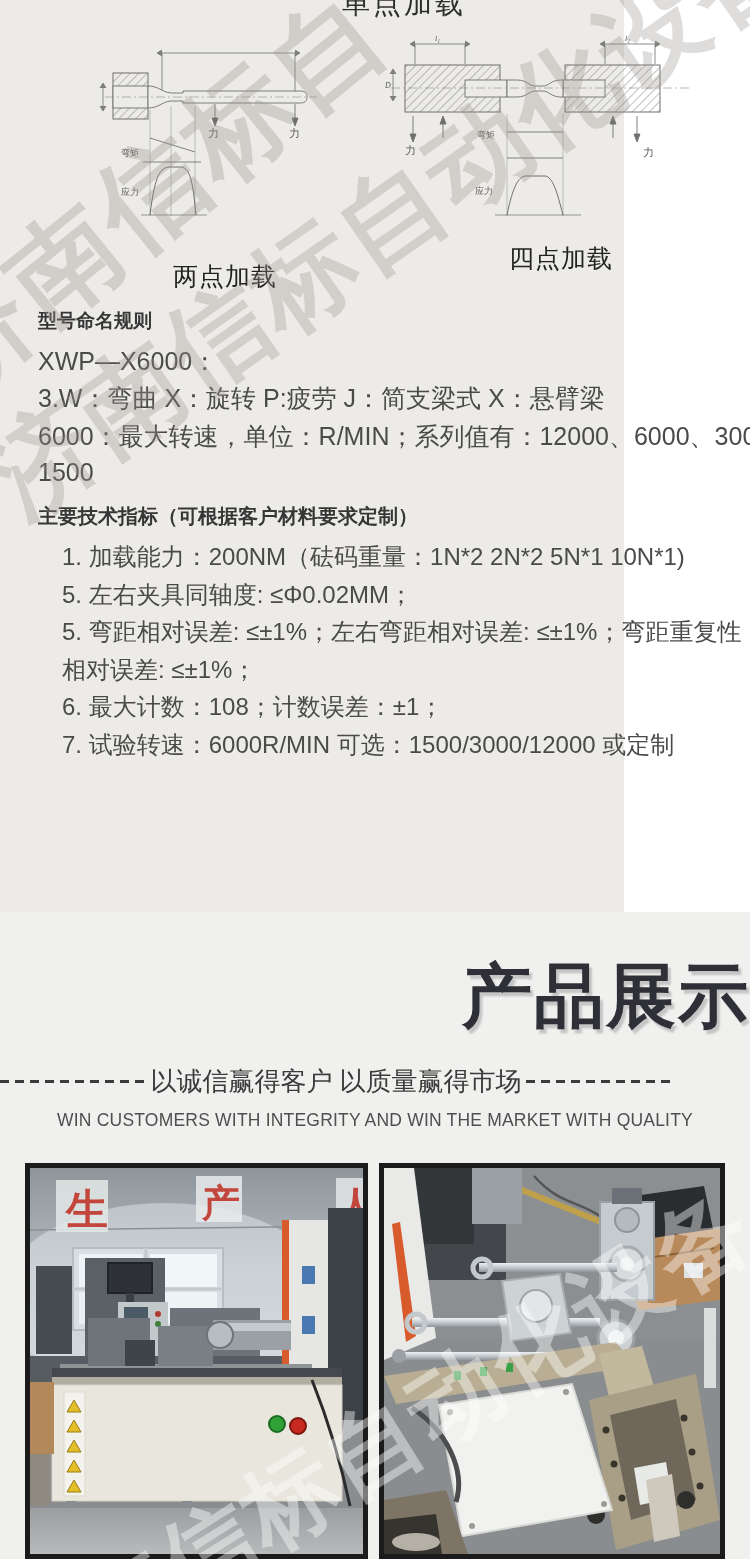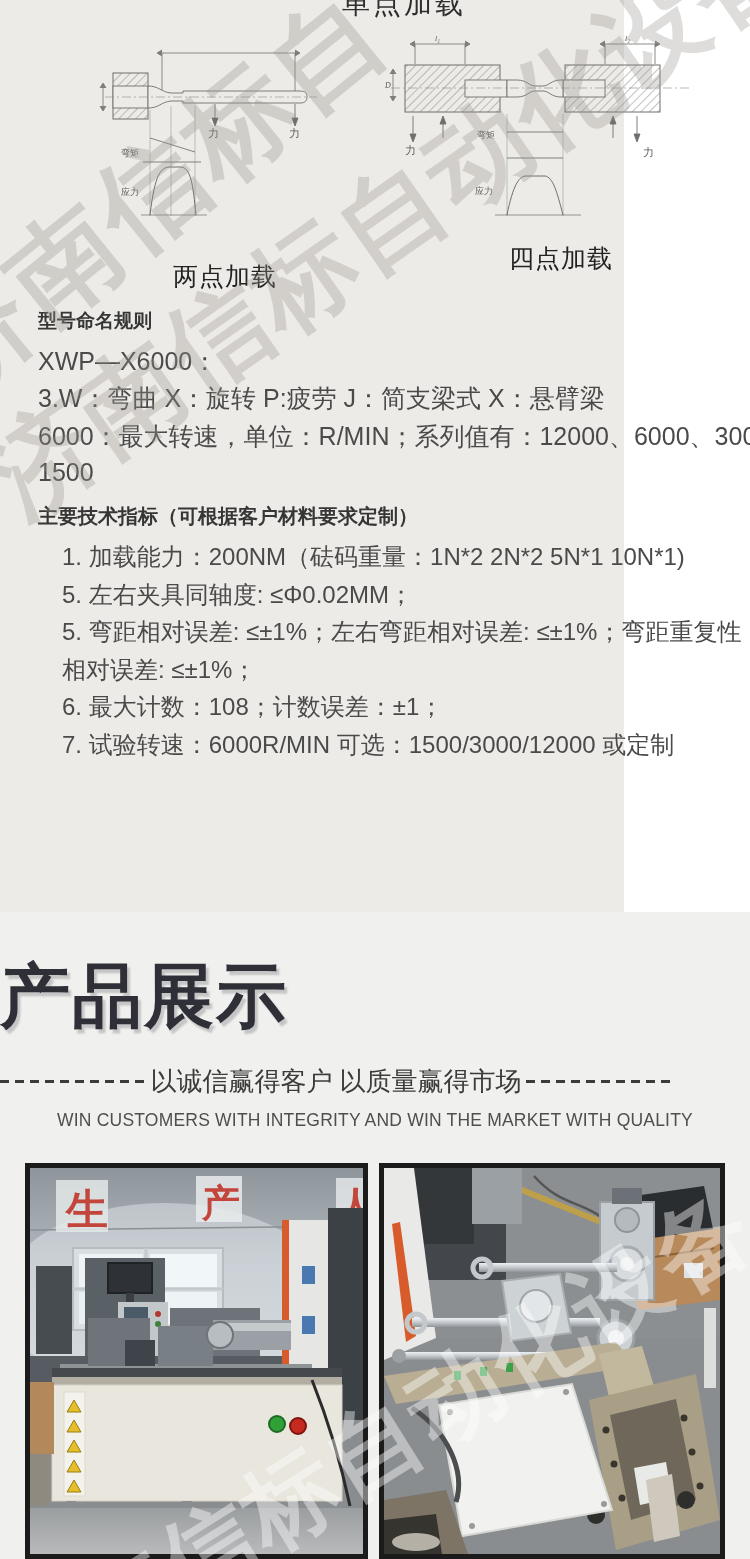--- a/index.html
+++ b/index.html
@@ -25,21 +25,21 @@
   #model-line{top:345px;}
   #naming-1{top:382px;}
   #naming-2{top:420px;}
   #naming-3{top:458px;}
   #specs-heading{top:503px;font-size:20px;}
   #specs-list{position:absolute;left:38px;top:538px;width:694px;font-size:24px;
               line-height:37.6px;color:#4a4a4a;margin-left:24px;}
   .spec-item{margin:0;}
 
   
-  #show-title{position:absolute;left:0;top:950px;width:750px;text-align:left;
+  #show-title{position:absolute;left:0;top:950px;width:750px;text-align:right;
               font-size:70px;font-weight:800;color:#2F3037;letter-spacing:2px;
               text-shadow:3px 4px 2px rgba(45,45,55,0.22);}
   #tagline-row{position:absolute;left:0;top:1064px;width:672px;display:flex;align-items:center;}
   .dash{flex:1;height:3px;background:repeating-linear-gradient(90deg,#3b3b3b 0 9px,transparent 9px 15px);}
   #tagline-text{font-size:26px;color:#3b3b3b;margin:0 4px;white-space:nowrap;}
   #tagline-en{position:absolute;left:0;top:1110px;width:750px;text-align:center;
               font-size:17.5px;color:#4f4f4f;letter-spacing:0.2px;}
 
   
   .photo{position:absolute;top:1163px;height:396px;border:5px solid #1b1b1b;

